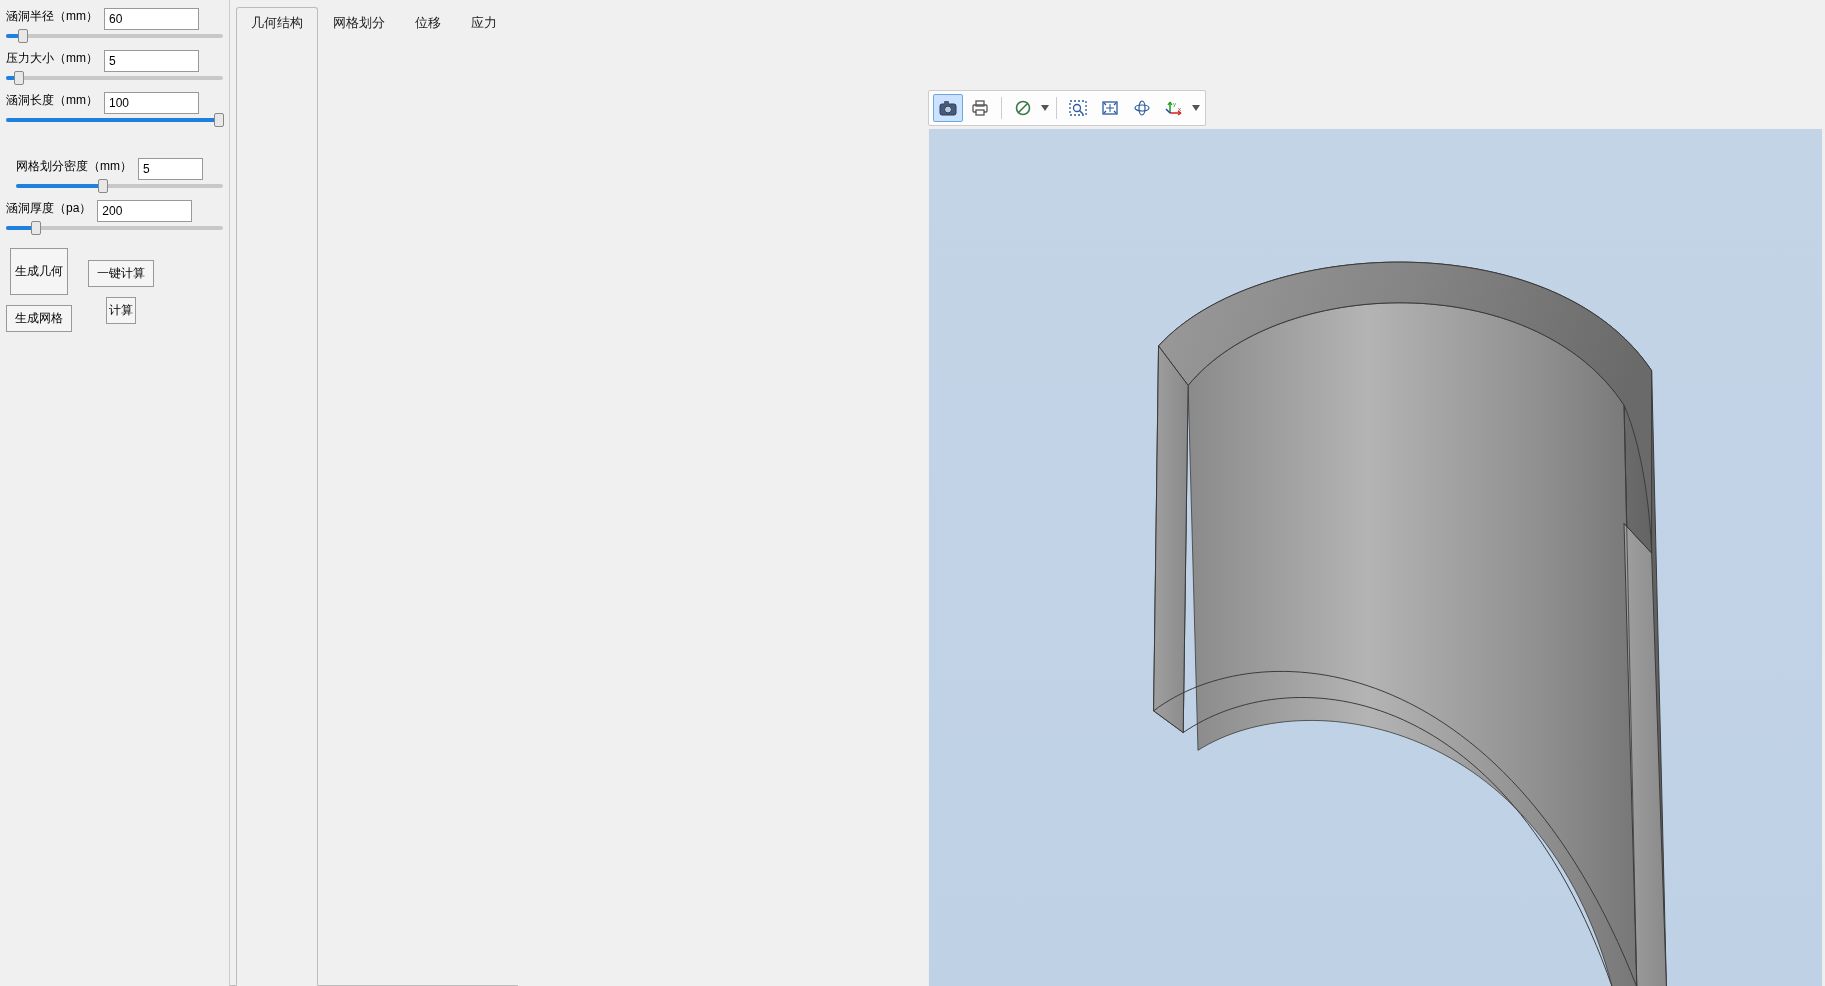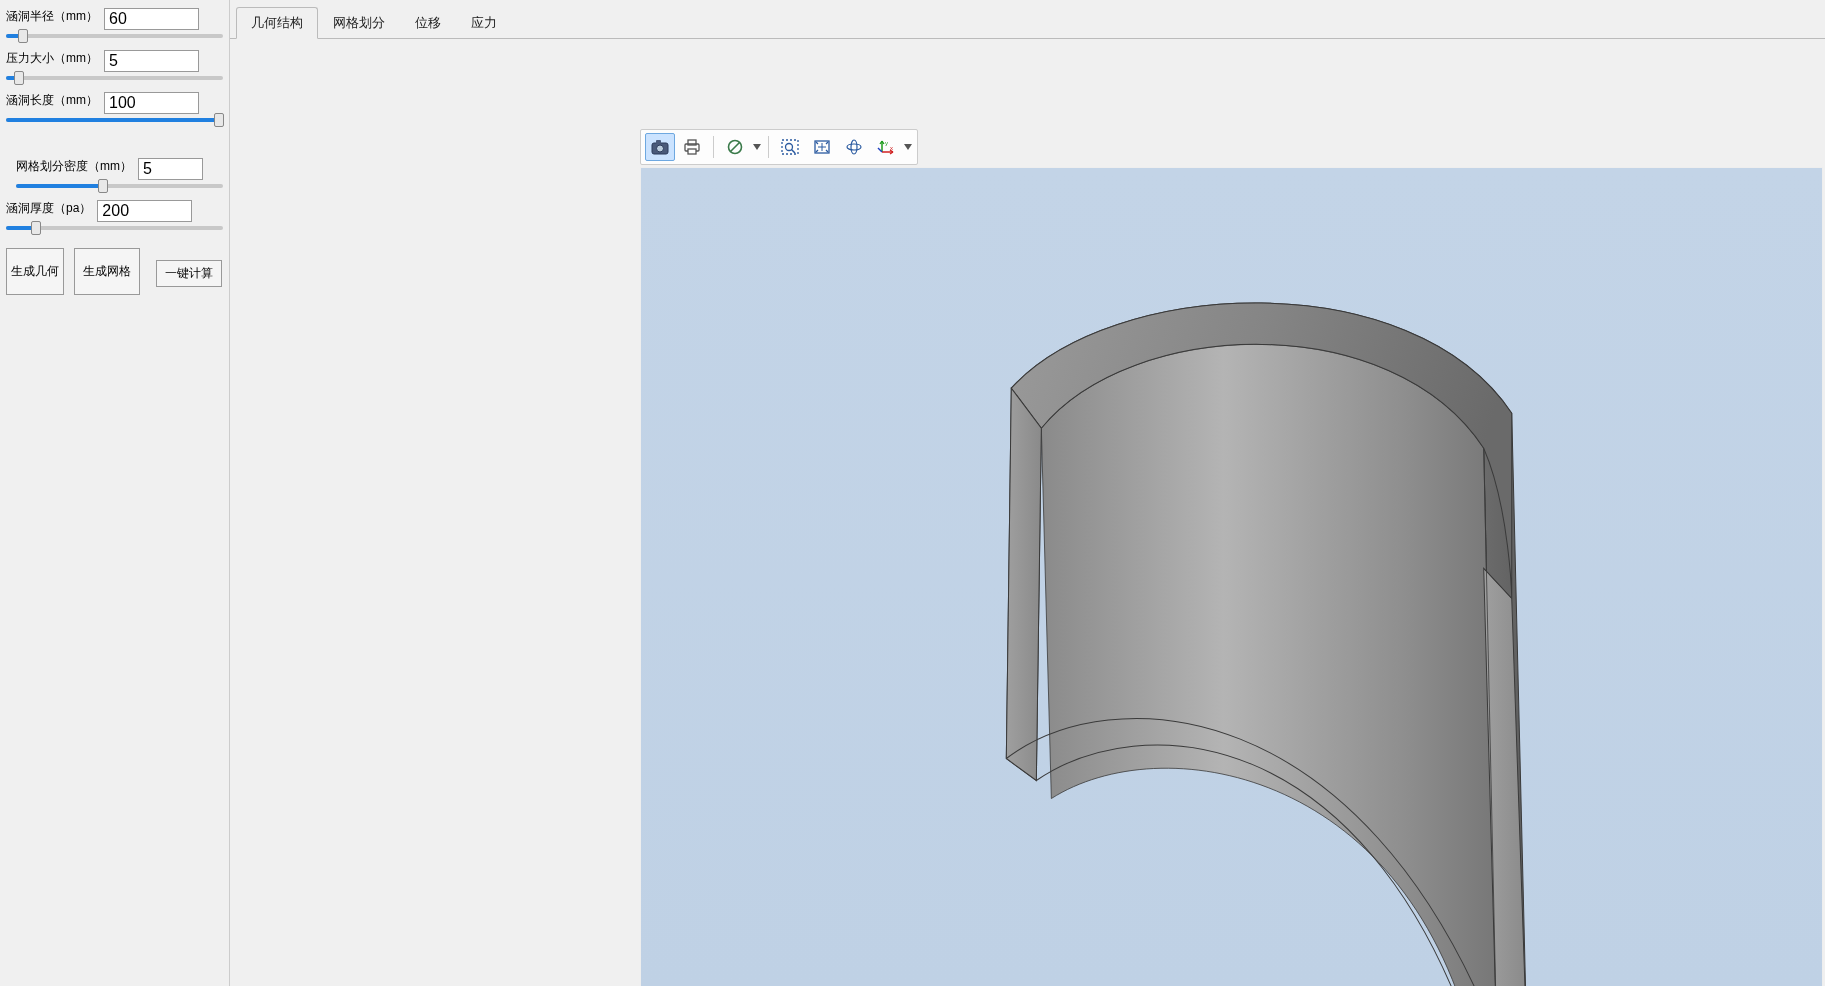--- a/index.html
+++ b/index.html
@@ -30,21 +30,21 @@
     margin-bottom: 2px;
   }
   .param-label { white-space: nowrap; }
   .param-input {
     border: 1px solid #999;
     background: #fff;
     padding: 2px 4px;
     height: 22px;
     width: 95px;
     font-family: inherit;
-    font-size: 16px;
+    font-size: 12px;
   }
   .slider-track {
     height: 4px;
     background: #c8c8c8;
     position: relative;
     border-radius: 2px;
     margin-top: 4px;
     cursor: pointer;
   }
   .slider-fill {
@@ -58,35 +58,35 @@
     position: absolute;
     top: 50%;
     transform: translate(-50%, -50%);
     width: 10px;
     height: 14px;
     background: #e8e8e8;
     border: 1px solid #888;
     border-radius: 2px;
   }
   .button-row { display: flex; gap: 16px; align-items: flex-start; }
-  .col-buttons { display: flex; gap: 10px; }
+  .col-buttons { display: flex; flex-direction: column; gap: 10px; align-items: center; }
   .btn {
     background: #f5f5f5;
     border: 1px solid #999;
     padding: 4px 8px;
     font-family: inherit;
     font-size: 12px;
     cursor: pointer;
     white-space: nowrap;
   }
   .btn-tall { padding: 14px 4px; }
   .main {
     flex: 1;
     display: flex;
-    flex-direction: column;
+    flex-direction: row;
     background: #f0f0f0;
   }
   .tab-bar {
     display: flex;
     gap: 0;
     padding: 6px 6px 0 6px;
     border-bottom: 1px solid #bbb;
     font-size: 13px;
   }
   .tab {

